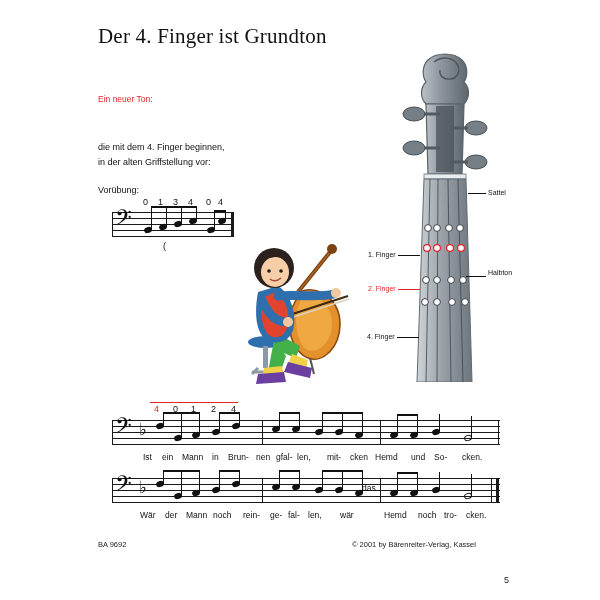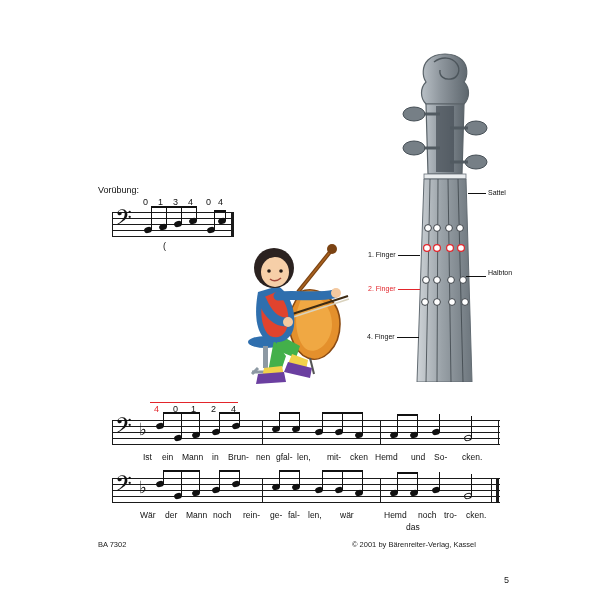--- a/index.html
+++ b/index.html
@@ -217,25 +217,29 @@
   .leader.red { background: #e2252b; }
 
   
   .kid { position: absolute; left: 222px; top: 222px; width: 150px; height: 165px; }
 </style>
 </head>
 <body>
 
 <div class="page">
 
+  <div class="title">Der 4. Finger ist Grundton</div>
 
   <div class="red-note">
+    <div>Ein neuer Ton:</div>
   </div>
 
   <div class="para">
+    <div>die mit dem 4. Finger beginnen,</div>
+    <div>in der alten Griffstellung vor:</div>
   </div>
 
   <div class="vorubung-label">Vorübung:</div>
 
   <div class="staff" style="left:112px; top:212px; width:122px; height:24px;">
     <div class="lines">
       <i style="top:0px"></i>
         <i style="top:6px"></i>
         <i style="top:12px"></i>
         <i style="top:18px"></i>
@@ -546,23 +550,23 @@
 
   <div class="lyric" style="left:140px; top:510px;">Wär</div>
   <div class="lyric" style="left:165px; top:510px;">der</div>
   <div class="lyric" style="left:186px; top:510px;">Mann</div>
   <div class="lyric" style="left:213px; top:510px;">noch</div>
   <div class="lyric" style="left:243px; top:510px;">rein-</div>
   <div class="lyric" style="left:270px; top:510px;">ge-</div>
   <div class="lyric" style="left:288px; top:510px;">fal-</div>
   <div class="lyric" style="left:308px; top:510px;">len,</div>
   <div class="lyric" style="left:340px; top:510px;">wär</div>
-  <div class="lyric" style="left:362px; top:522px;margin-left:44px;">das</div>
+  <div class="lyric" style="left:362px; top:483px;">das</div>
   <div class="lyric" style="left:384px; top:510px;">Hemd</div>
   <div class="lyric" style="left:418px; top:510px;">noch</div>
   <div class="lyric" style="left:444px; top:510px;">tro-</div>
   <div class="lyric" style="left:466px; top:510px;">cken.</div>
 
-  <div class="footer-left">BA 7302</div>
+  <div class="footer-left">BA 9692</div>
   <div class="footer-right">© 2001 by Bärenreiter-Verlag, Kassel</div>
   <div class="page-num">5</div>
 
 </div>
 
 </body></html>

